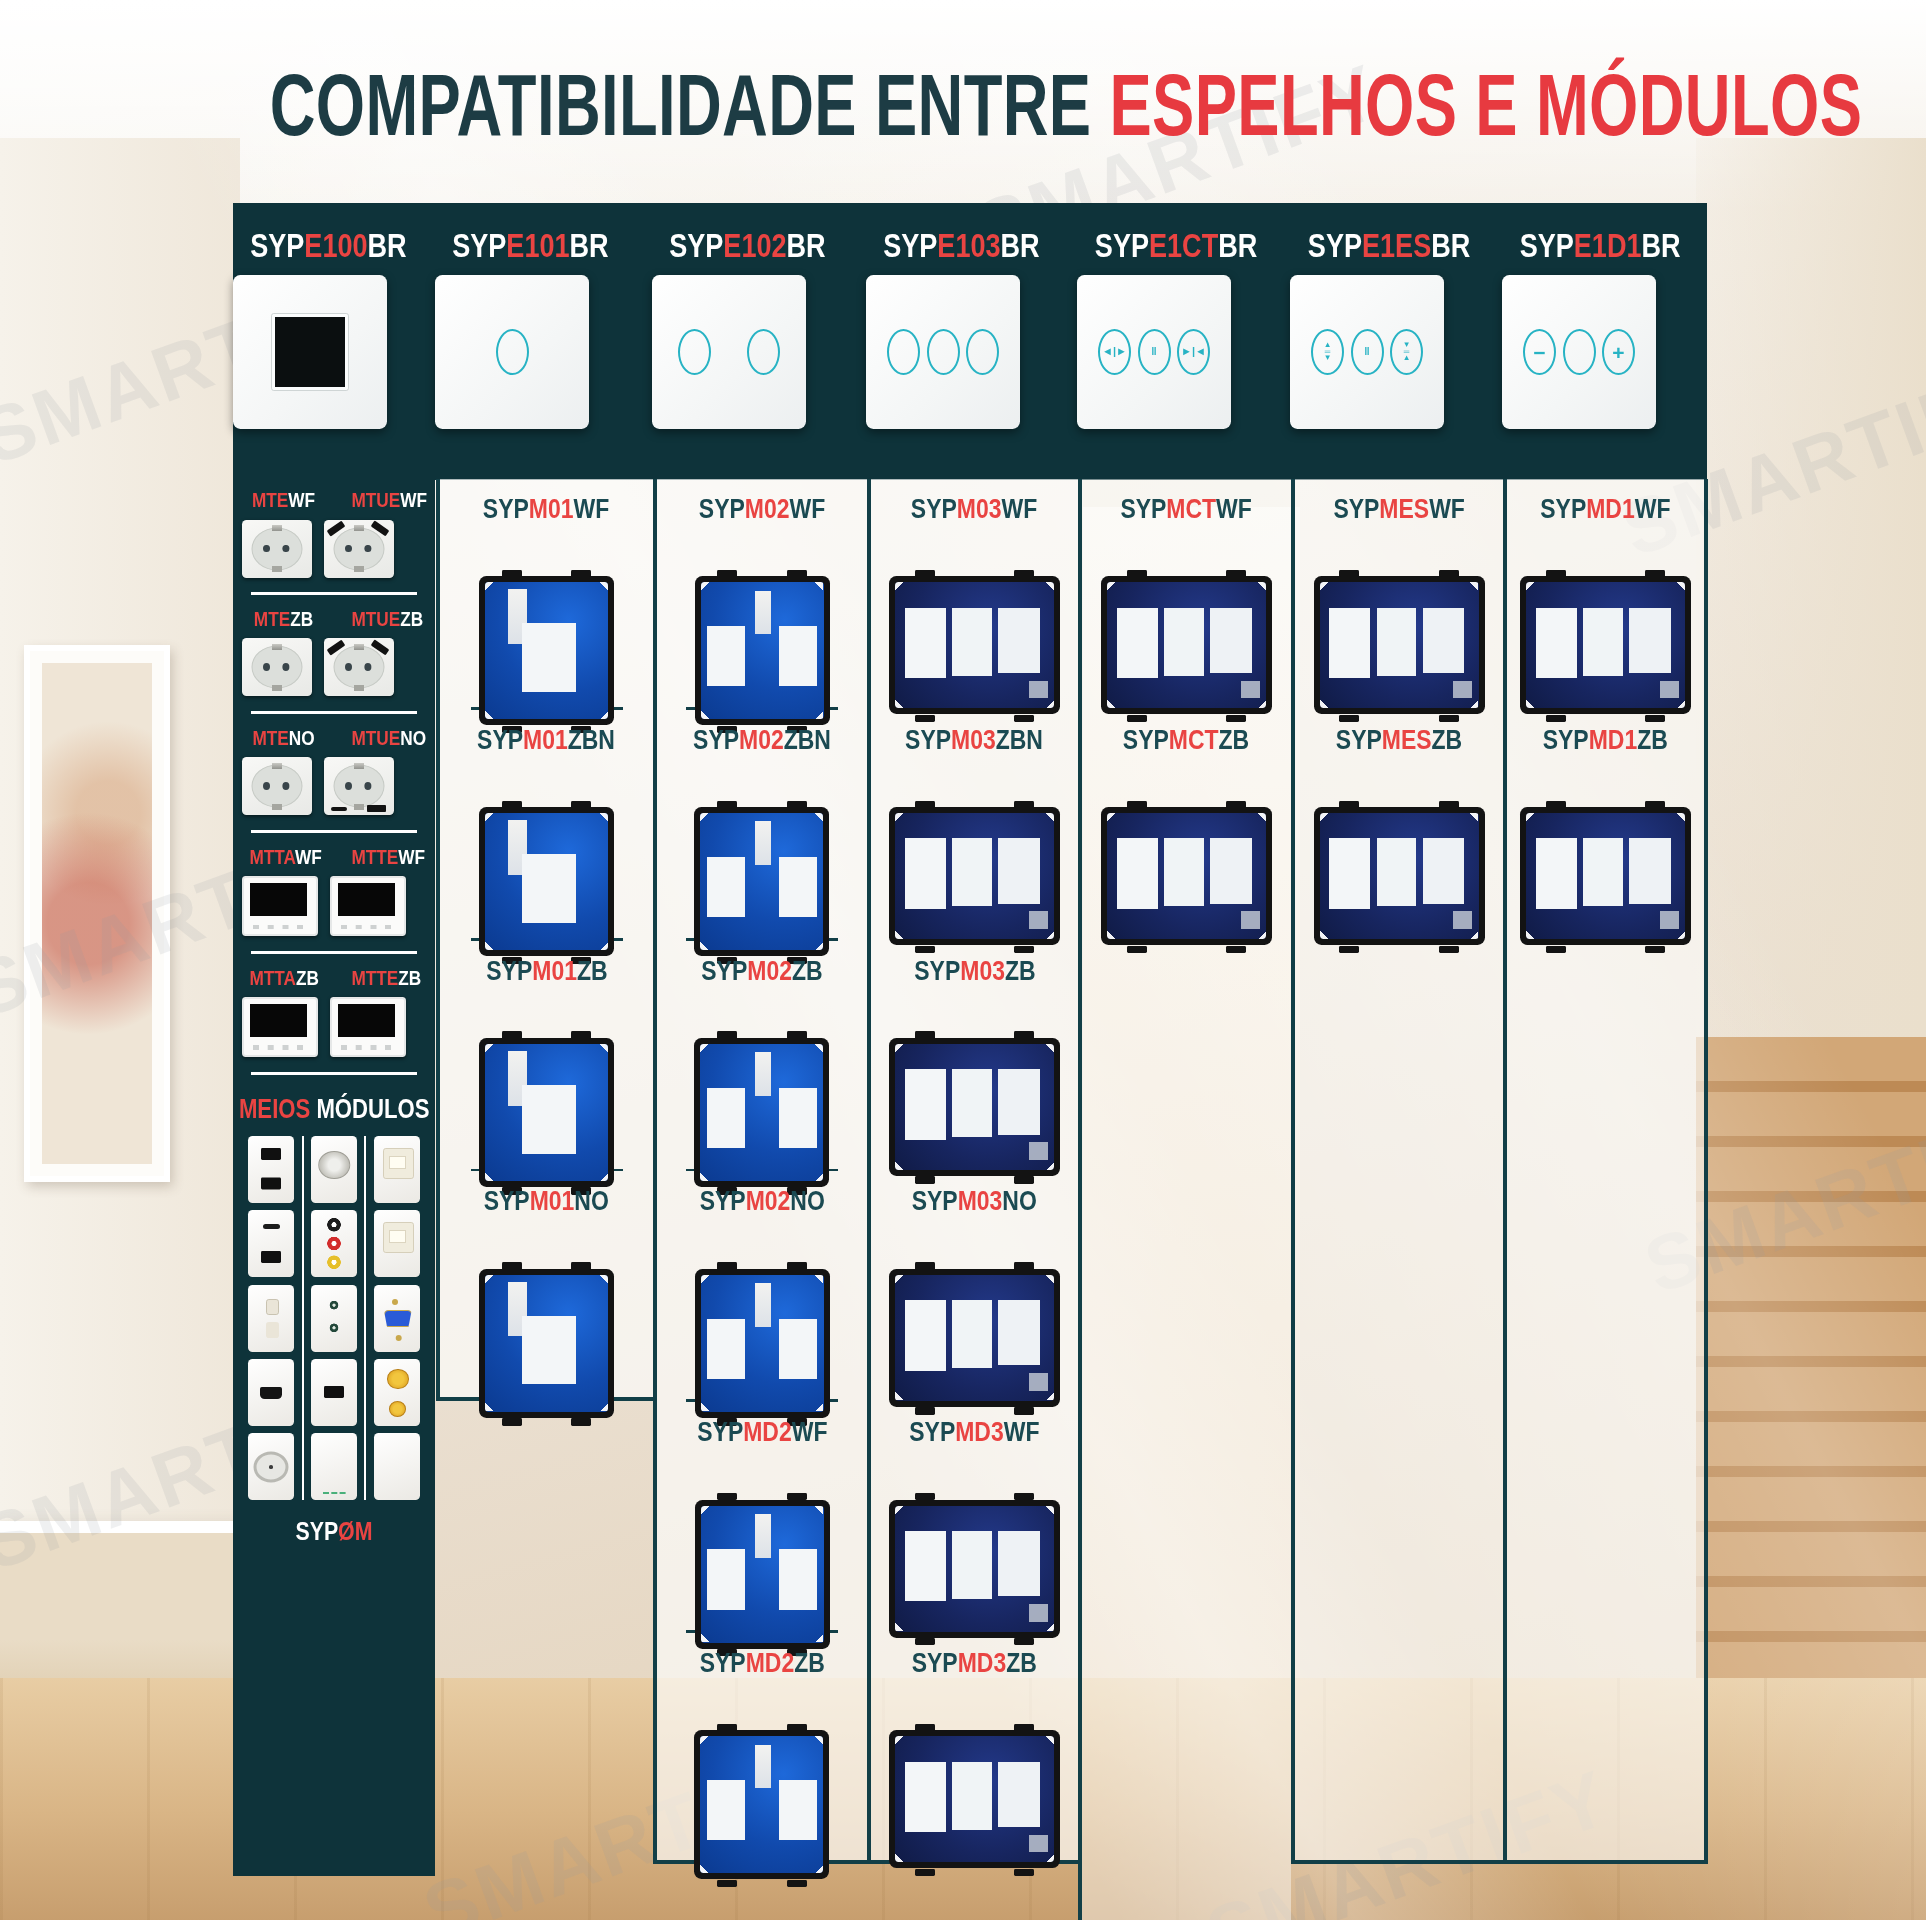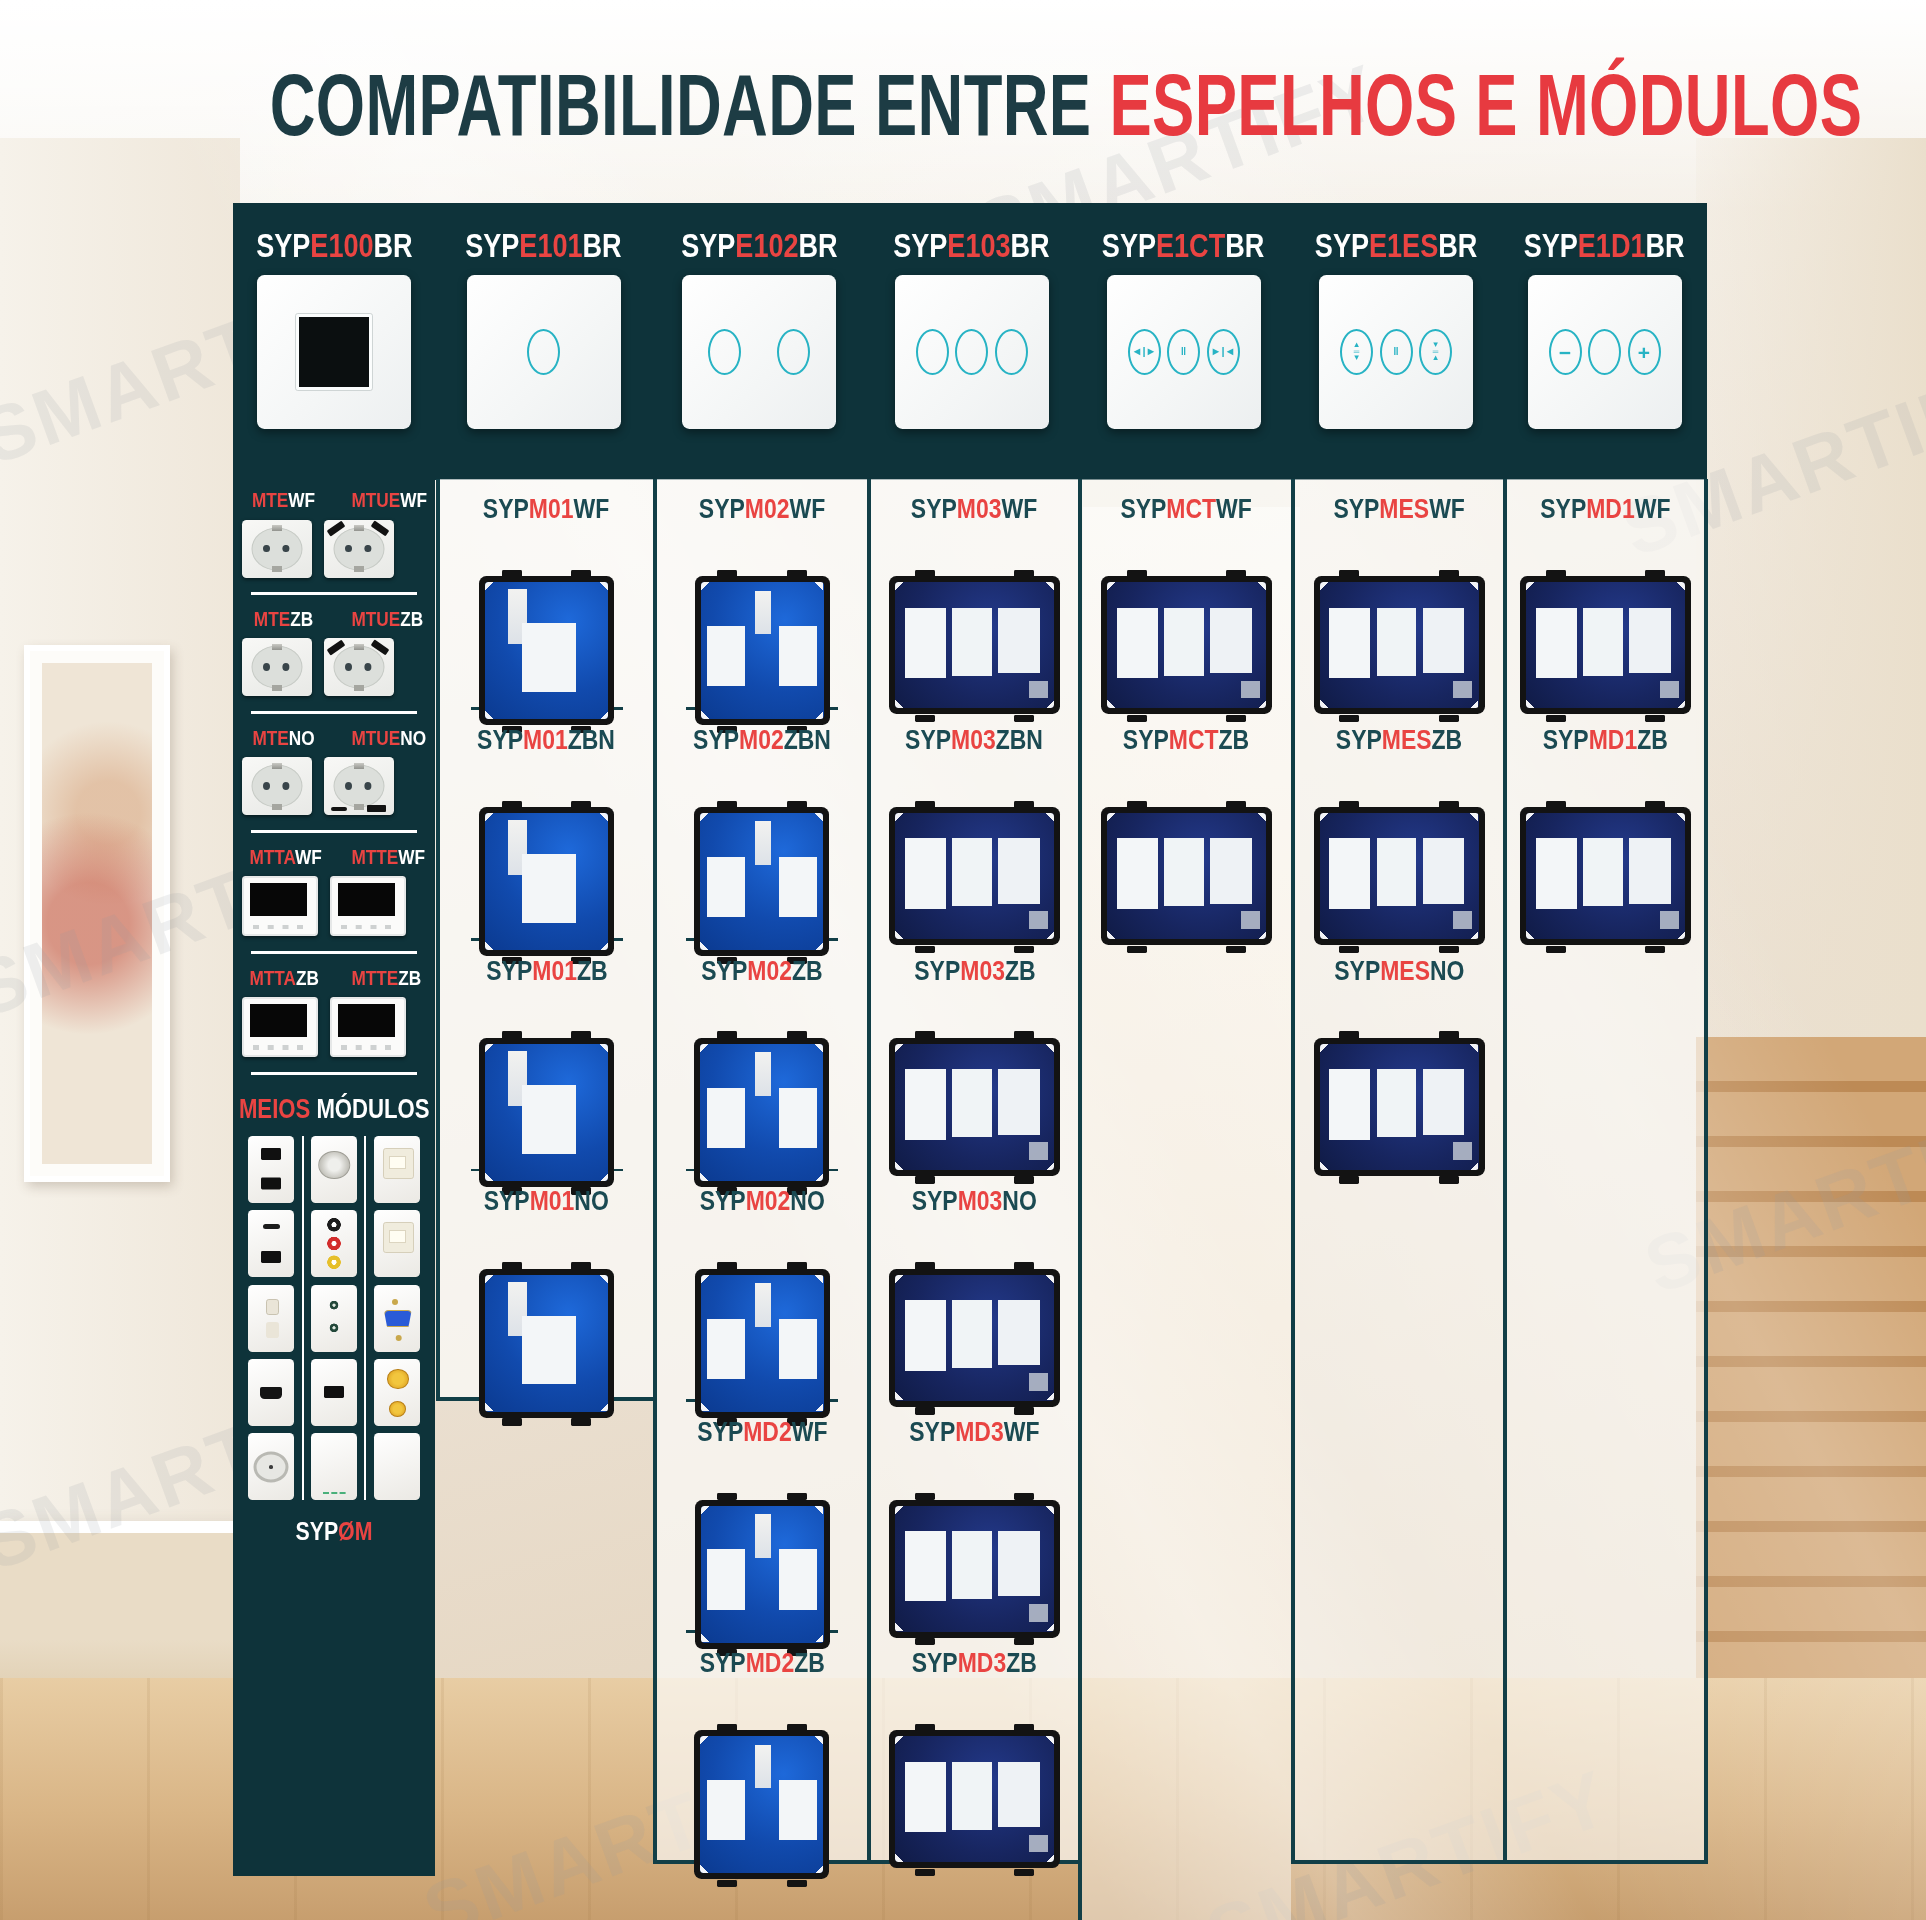--- a/index.html
+++ b/index.html
@@ -26,21 +26,21 @@
   .stairs-wall{position:absolute;right:0;top:138px;width:230px;height:899px;background:linear-gradient(90deg,rgba(238,228,212,.2),#eadfcc);}
   .wm{position:absolute;font-weight:bold;font-size:78px;letter-spacing:2.8px;color:rgba(150,155,158,.15);transform:rotate(-20deg);white-space:nowrap;}
 
   
   .title{position:absolute;left:0;top:54px;width:1926px;text-align:center;font-weight:bold;font-size:88px;letter-spacing:0.5px;transform:scaleX(.72);transform-origin:50% 50%;white-space:nowrap;}
   .t-dark{color:#1d3c44;}
   .t-red{color:#e73a40;}
 
   
   .band{position:absolute;left:233px;top:203px;width:1474px;height:277px;background:#0e333a;display:flex;}
-  .hcell{display:flex;flex-direction:column;align-items:center;}
+  .hcell{display:flex;flex-direction:column;align-items:flex-start;}
   .cond{display:inline-block;transform:scaleX(.82);transform-origin:50% 50%;white-space:nowrap;}
   .hcode{margin-top:24px;font-weight:bold;font-size:33px;}
   .hc-w{color:#ffffff;} .hc-r{color:#e94442;}
   .plate{margin-top:10px;width:154px;height:154px;background:linear-gradient(135deg,#ffffff 0%,#f4f6f6 60%,#eceff0 100%);border-radius:7.4px;box-shadow:0 3.7px 9.2px rgba(0,0,0,.4);display:flex;align-items:center;justify-content:center;gap:6.5px;}
   .hole{width:70px;height:70px;background:#0b0f10;border:3.7px solid #fbfdfd;outline:0.5px solid #cfd5d5;border-radius:1.8px;}
   .tb{width:29px;height:42px;border:2.3px solid #27b3c4;border-radius:50%;flex:0 0 auto;display:flex;align-items:center;justify-content:center;}
   .gap-wide{gap:36px;}
   .glyph{color:#27b3c4;font-size:11px;font-weight:bold;line-height:.85;text-align:center;white-space:pre-line;}
   .glyph-big{font-size:21px;line-height:1;}
 
@@ -585,31 +585,20 @@
       <div class="mod m3 v3">
           <div class="pcb">
             <i class="p1"></i>
             <i class="p2"></i>
             <i class="p3"></i>
             <i class="chip"></i>
           </div>
         </div>
     </div>
     <div class="hr"></div>
-    <div class="cell">
-      <div class="code cond"><span class="c-t">SYP</span><span class="c-r">MES</span><span class="c-t">NO</span></div>
-      <div class="mod m3 v3">
-          <div class="pcb">
-            <i class="p1"></i>
-            <i class="p2"></i>
-            <i class="p3"></i>
-            <i class="chip"></i>
-          </div>
-        </div>
-    </div>
     <div class="hr"></div>
   </div>
 
   <div class="col last" style="left:1503px;width:205px;height:1385px;background:rgba(252,252,250,.60)">
     <div class="cell">
       <div class="code cond"><span class="c-t">SYP</span><span class="c-r">MD1</span><span class="c-t">WF</span></div>
       <div class="mod m3 v3">
           <div class="pcb">
             <i class="p1"></i>
             <i class="p2"></i>

